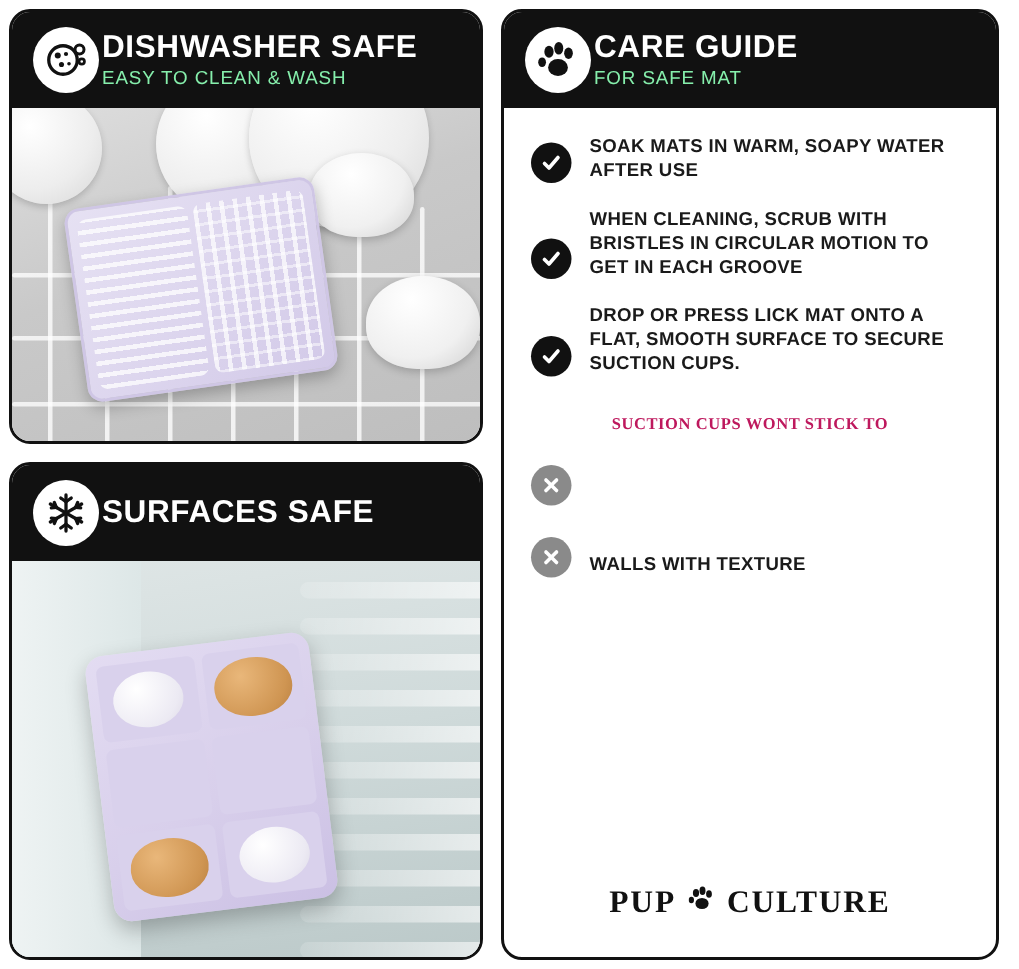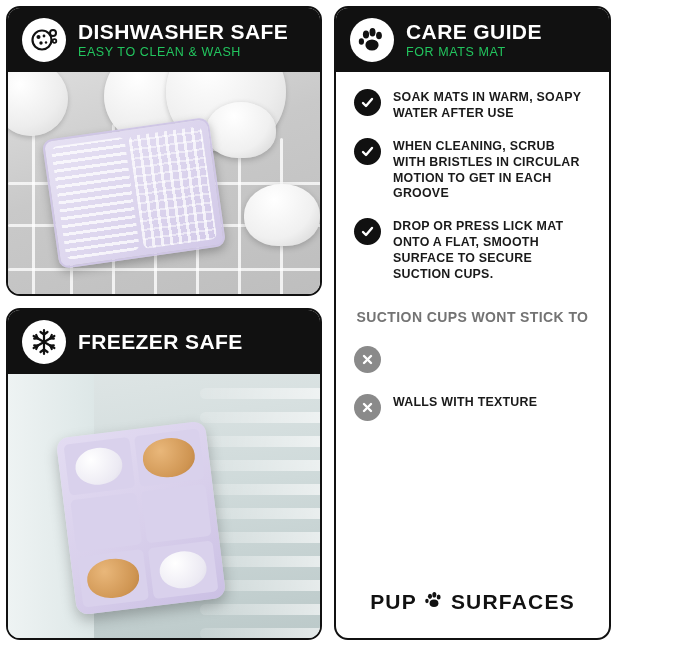--- a/index.html
+++ b/index.html
@@ -23,39 +23,39 @@
     display: flex;
     gap: 12px;
   }
   .col-left {
     width: 316px;
     display: flex;
     flex-direction: column;
     gap: 12px;
   }
   .col-right {
-    width: 277px;
+    width: 332px;
     display: flex;
     flex-direction: column;
   }
 
   
   .card {
     border: 2px solid #111111;
     border-radius: 14px;
     overflow: hidden;
     background: #ffffff;
     position: relative;
   }
   .card-header {
     background: #111111;
     color: #ffffff;
     display: flex;
     align-items: center;
-    gap: 12px;
+    gap: 2px;
     padding: 10px 14px;
   }
   .hdr-icon {
     width: 44px;
     height: 44px;
     min-width: 44px;
     border-radius: 50%;
     background: #ffffff;
     display: flex;
     align-items: center;
@@ -68,21 +68,21 @@
     line-height: 1.04;
   }
   .hdr-title {
     font-size: 21px;
     font-weight: bold;
     letter-spacing: 0.4px;
   }
   .hdr-sub {
     font-size: 12.5px;
     letter-spacing: 0.6px;
-    color: #22c55e;
+    color: #86efac;
     margin-top: 3px;
   }
 
   
   .photo-dish {
     height: 238px;
     position: relative;
     background: linear-gradient(160deg, #dedede 0%, #c9c9c9 40%, #bdbdbd 100%);
     overflow: hidden;
   }
@@ -223,21 +223,21 @@
     flex-direction: column;
   }
   .tip-list {
     display: flex;
     flex-direction: column;
     gap: 15px;
   }
   .tip {
     display: flex;
     gap: 12px;
-    align-items: flex-start;
+    align-items: flex-end;
   }
   .badge {
     width: 27px;
     height: 27px;
     min-width: 27px;
     border-radius: 50%;
     display: flex;
     align-items: center;
     justify-content: center;
     margin-top: 1px;
@@ -251,25 +251,26 @@
     letter-spacing: 0.25px;
     text-transform: uppercase;
     color: #1a1a1a;
     padding-top: 2px;
   }
   .divider-block {
     text-align: center;
     margin: 26px 0 20px 0;
   }
   .sub-small {
-    font-size: 14px;
+    font-size: 11px;
     font-weight: bold;
     letter-spacing: 0.4px;
     text-transform: uppercase;
-    color: #737373;
+    color: #be185d;
+    font-family: Liberation Serif, serif;
   }
   .sub-big {
     font-size: 20px;
     font-weight: bold;
     letter-spacing: 0.3px;
     text-transform: uppercase;
     margin-top: 4px;
     color: #111111;
   }
   .neg-list {
@@ -277,20 +278,21 @@
     flex-direction: column;
     gap: 20px;
   }
   .brand {
     margin-top: auto;
     display: flex;
     align-items: center;
     justify-content: center;
     gap: 7px;
     padding-bottom: 14px;
+    font-family: Liberation Serif, serif;
   }
   .brand-word {
     font-size: 21px;
     font-weight: bold;
     letter-spacing: 1.2px;
     color: #111111;
   }
 </style>
 </head>
 <body>
@@ -362,21 +364,21 @@
               <line x1="21.4" y1="18.7" x2="24.8" y2="18.4"></line>
                 <line x1="21.4" y1="18.7" x2="22.8" y2="22"></line>
               <line x1="8.6" y1="18.7" x2="5.2" y2="18.4"></line>
                 <line x1="8.6" y1="18.7" x2="7.2" y2="22"></line>
               <line x1="21.4" y1="11.3" x2="24.8" y2="11.6"></line>
                 <line x1="21.4" y1="11.3" x2="22.8" y2="8"></line>
             </g>
           </svg>
         </div>
         <div class="hdr-text">
-          <div class="hdr-title">FREEZER SAFE</div>
+          <div class="hdr-title">SURFACES SAFE</div>
         </div>
       </div>
 
       <div class="photo-freezer">
         <div class="fz-wall"></div>
         <div class="fz-fin" style="top:14px;"></div>
         <div class="fz-fin" style="top:38px;"></div>
         <div class="fz-fin" style="top:62px;"></div>
         <div class="fz-fin" style="top:86px;"></div>
         <div class="fz-fin" style="top:110px;"></div>
@@ -415,21 +417,21 @@
           <svg width="30" height="30" viewBox="0 0 30 30" aria-hidden="true">
             <ellipse cx="9" cy="9.5" rx="3.1" ry="4" fill="#111"></ellipse>
             <ellipse cx="15.5" cy="7.2" rx="3" ry="4.2" fill="#111"></ellipse>
             <ellipse cx="22" cy="10.5" rx="2.9" ry="3.8" fill="#111"></ellipse>
             <ellipse cx="15" cy="20" rx="6.6" ry="5.6" fill="#111"></ellipse>
             <ellipse cx="4.4" cy="16.5" rx="2.6" ry="3.2" fill="#111"></ellipse>
           </svg>
         </div>
         <div class="hdr-text">
           <div class="hdr-title">CARE GUIDE</div>
-          <div class="hdr-sub">FOR MATS MAT</div>
+          <div class="hdr-sub">FOR SAFE MAT</div>
         </div>
       </div>
 
       <div class="care-body">
 
         <div class="tip-list">
 
           <div class="tip">
             <div class="badge badge-check">
               <svg width="15" height="15" viewBox="0 0 15 15" aria-hidden="true">
@@ -492,20 +494,20 @@
           <span class="brand-word">PUP</span>
           <span>
             <svg width="20" height="20" viewBox="0 0 30 30" aria-hidden="true">
               <ellipse cx="9" cy="9.5" rx="3.1" ry="4" fill="#111"></ellipse>
               <ellipse cx="15.5" cy="7.2" rx="3" ry="4.2" fill="#111"></ellipse>
               <ellipse cx="22" cy="10.5" rx="2.9" ry="3.8" fill="#111"></ellipse>
               <ellipse cx="15" cy="20" rx="6.6" ry="5.6" fill="#111"></ellipse>
               <ellipse cx="4.4" cy="16.5" rx="2.6" ry="3.2" fill="#111"></ellipse>
             </svg>
           </span>
-          <span class="brand-word">SURFACES</span>
+          <span class="brand-word">CULTURE</span>
         </div>
 
       </div>
     </div>
   </div>
 
 </div>
 
 </body></html>

